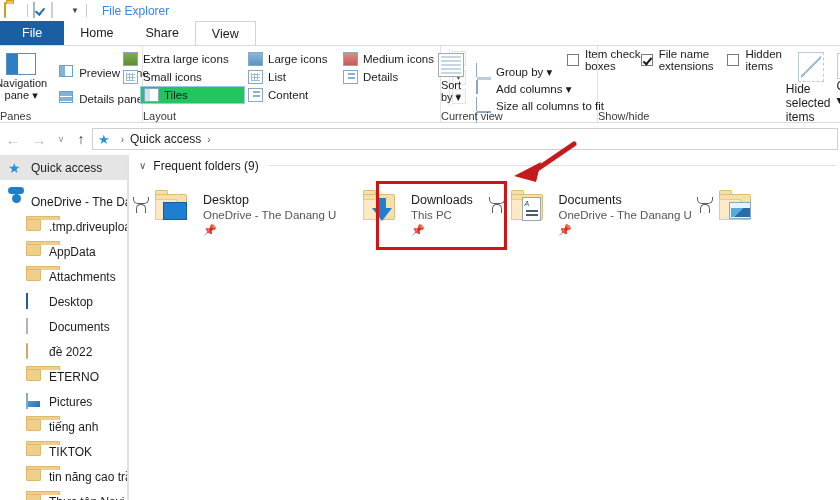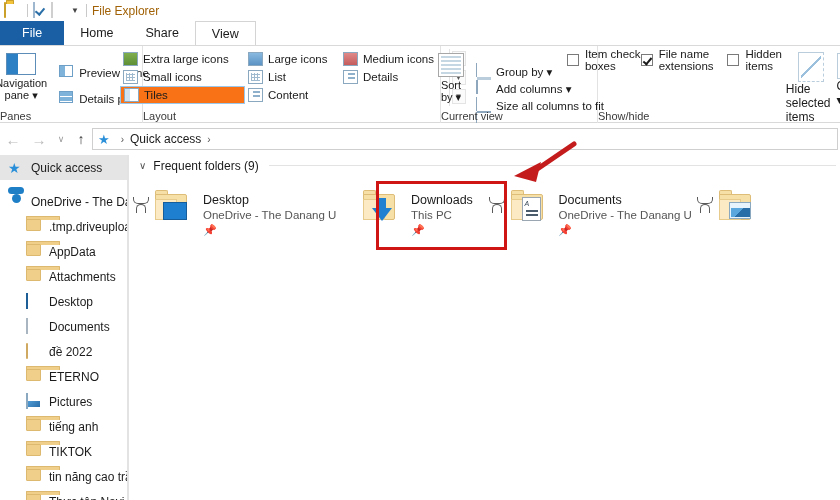--- a/index.html
+++ b/index.html
@@ -9,21 +9,21 @@
     font-size: 12px; color: #1b1b1b;
     background: #ffffff; overflow: hidden;
   }
   #app { position: relative; width: 840px; height: 500px; background: #fff; }
 
   
   .titlebar { position: absolute; left: 0; top: 0; width: 840px; height: 21px;
               background: #ffffff; display: flex; align-items: center; padding-left: 4px; }
   .tb-icon { width: 16px; height: 16px; margin-right: 2px; position: relative; display:inline-block; }
   .tb-sep { width: 1px; height: 13px; background: #c9c9c9; margin: 0 5px; }
-  .tb-title { font-size: 12px; color: #a16207; }
+  .tb-title { font-size: 12px; color: #3b82f6; margin-left: 10px; }
   .tb-chevron { font-size: 8px; color: #444; margin: 0 2px; }
 
   
   .mini-folder { width:15px;height:13px; background:#f3c33c; border:1px solid #caa02a;
                  border-radius:1px; position:relative; }
   .mini-folder:before{content:"";position:absolute;left:1px;top:-3px;width:6px;height:3px;
                  background:#f3c33c;border:1px solid #caa02a;border-bottom:none;border-radius:1px 1px 0 0;}
   .mini-check { width:13px;height:14px;border:1px solid #9fb8d0;background:#fff;position:relative;}
   .mini-check:after{content:"";position:absolute;left:3px;top:3px;width:4px;height:7px;
                  border:solid #2a6fa8;border-width:0 2px 2px 0;transform:rotate(40deg);}
@@ -62,21 +62,21 @@
   .pane-mini { width:14px;height:12px;border:1px solid #6e9fc6;background:#fff;display:flex;}
   .pane-mini i{display:block;width:5px;height:100%;background:#7fb3d9;}
   .pane-mini.det{flex-direction:column;}
   .pane-mini.det i{width:100%;height:4px;background:#7fb3d9;margin-bottom:1px;}
 
   
   .g-layout { width: 298px; }
   .lay-grid { display:grid; grid-template-columns: 125px 95px 105px; grid-template-rows: repeat(3, 18px);
               margin-left: 4px; margin-top:1px; }
   .lay-item { display:flex; align-items:center; font-size:11.5px; padding-left:3px; }
-  .lay-item.sel { background:#f97316; border:1px solid #9ac8ec; }
+  .lay-item.sel { background:#22c55e; border:1px solid #9ac8ec;margin-left:20px; }
   .lay-item .lab{ margin-left:5px; white-space:nowrap;}
   .viewico { width:15px;height:14px; border:1px solid #8aa8c0; background:#fff; position:relative;}
   .viewico.grn{ background:linear-gradient(180deg,#7fae4f,#5e8f36); }
   .viewico.blu{ background:linear-gradient(180deg,#89b9e0,#5b93c4); }
   .viewico.red{ background:linear-gradient(180deg,#e08a8a,#c45b5b); }
   .viewico.dots{ background:#fff; }
   .viewico.dots:after{content:""; position:absolute; left:2px; top:2px; right:2px; bottom:2px;
       background:repeating-linear-gradient(0deg,#9fb9cf 0 1px,transparent 1px 3px),
                  repeating-linear-gradient(90deg,#9fb9cf 0 1px,transparent 1px 3px);}
   .viewico.lines:after{content:""; position:absolute; left:4px; top:2px; right:2px; bottom:2px;

